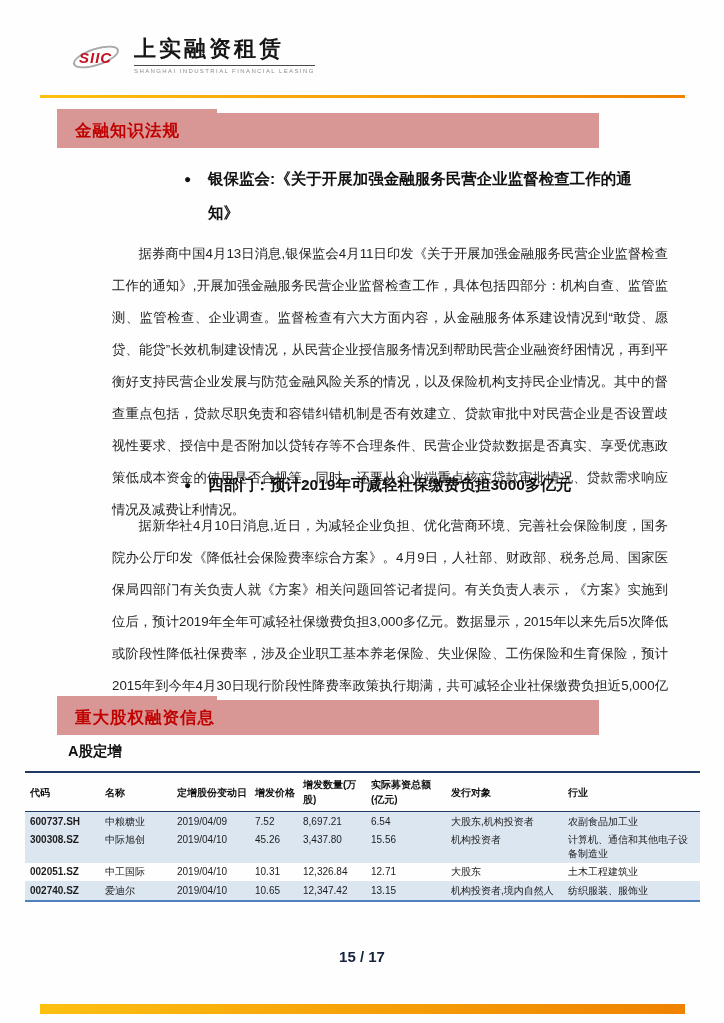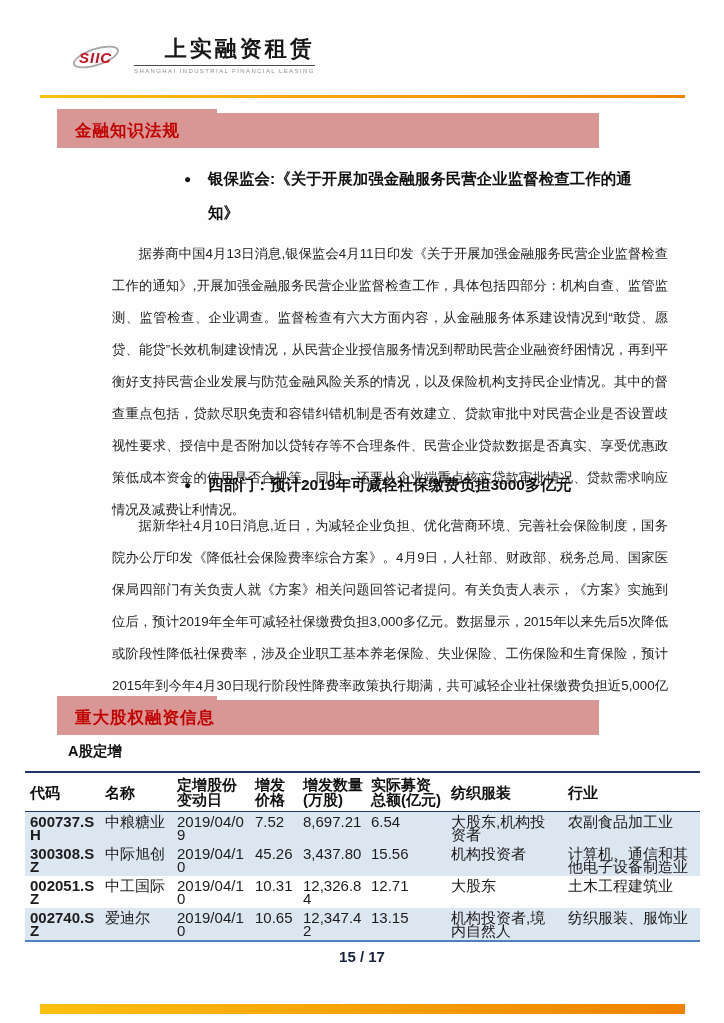--- a/index.html
+++ b/index.html
@@ -5,21 +5,21 @@
   html,body{margin:0;padding:0;background:#ffffff;}
   *{box-sizing:border-box;}
   body{font-family:"Liberation Sans","DejaVu Sans",sans-serif;color:#1c1c1c;}
   .page{position:relative;width:724px;height:1023px;background:#fefefe;overflow:hidden;margin:0 auto;}
 
   
   .logo{position:absolute;left:72px;top:36px;display:flex;align-items:flex-start;gap:10px;}
   .logo-mark{position:relative;width:52px;height:34px;margin-top:6px;}
   .logo-swoosh{position:absolute;left:0;top:6px;width:48px;height:18px;border:2px solid #a9a9a9;border-radius:50%;transform:rotate(-18deg);}
   .logo-siic{position:absolute;left:7px;top:7px;font-style:italic;font-weight:bold;font-size:15px;letter-spacing:1px;color:var(--logo-red,#c3111f);}
-  .logo-cn{font-size:22px;font-weight:bold;color:#161616;letter-spacing:3px;border-bottom:1.5px solid #4a4a4a;padding-bottom:3px;line-height:1.2;text-align:right;}
+  .logo-cn{font-size:22px;font-weight:bold;color:#161616;letter-spacing:3px;border-bottom:1.5px solid #4a4a4a;padding-bottom:3px;line-height:1.2;}
   .logo-en{font-size:6px;color:#8d8d8d;letter-spacing:1.4px;margin-top:2px;white-space:nowrap;}
 
   .rule{position:absolute;background:linear-gradient(90deg,var(--rule-start,#fdc011),var(--rule-end,#ef8200));}
   .top-rule{left:40px;width:645px;top:95px;height:3px;}
   .bottom-rule{left:40px;width:645px;top:1004px;height:10px;}
 
   
   .section-bar{position:absolute;left:57px;width:542px;height:35px;background:var(--section-bar-bg,#d89795);display:flex;align-items:center;padding-left:18px;}
   .section-bar::before{content:"";position:absolute;left:0;top:-4px;width:160px;height:4px;background:var(--section-bar-bg,#d89795);border-right:2px solid #fff;}
   .section-title{font-size:16.5px;font-weight:bold;color:var(--section-title,#c00000);letter-spacing:1px;}
@@ -29,21 +29,21 @@
   
   .article{position:absolute;left:112px;width:556px;}
   .a1{top:162px;}
   .a2{top:468px;}
   .article-title{display:flex;margin-left:72px;width:478px;font-size:15.5px;font-weight:bold;color:#111;line-height:34px;}
   .bullet{flex:0 0 24px;font-size:12px;}
   .article-body{margin:8px 0 0 0;font-size:13.3px;line-height:32px;text-align:justify;text-indent:2em;color:#222;}
 
   
   .table-subtitle{position:absolute;left:68px;top:742px;font-size:14.5px;font-weight:bold;color:#111;}
-  table.placement{position:absolute;left:25px;top:771px;width:675px;border-collapse:collapse;table-layout:fixed;font-size:15px;}
+  table.placement{position:absolute;left:25px;top:771px;width:675px;border-collapse:collapse;table-layout:fixed;font-size:10px;}
   table.placement thead th{font-weight:bold;text-align:left;vertical-align:middle;padding:4px 3px 4px 5px;line-height:15px;color:#111;
     border-top:2px solid var(--table-border-top,#1f3864);border-bottom:1px solid var(--table-border-top,#1f3864);height:38px;}
   table.placement tbody td{vertical-align:top;text-align:left;padding:2.5px 3px 2.5px 5px;line-height:13.5px;color:#1c1c1c;word-break:break-all;}
   table.placement tbody tr.shaded{background:var(--table-shaded,#dce6f1);}
   table.placement tbody{border-bottom:2px solid var(--table-border-bottom,#4f81bd);}
   table.placement td.code{font-weight:bold;}
   col.c0{width:75px;}col.c1{width:72px;}col.c2{width:78px;}col.c3{width:48px;}
   col.c4{width:68px;}col.c5{width:80px;}col.c6{width:117px;}col.c7{width:137px;}
 
   
@@ -105,21 +105,21 @@
         <col class="c7">
     </colgroup>
     <thead>
       <tr>
         <th>代码</th>
         <th>名称</th>
         <th>定增股份变动日</th>
         <th>增发价格</th>
         <th>增发数量(万股)</th>
         <th>实际募资总额(亿元)</th>
-        <th>纺织服装</th>
+        <th>发行对象</th>
         <th>行业</th>
       </tr>
     </thead>
     <tbody>
         <tr class="shaded">
           <td class="code">600737.SH</td>
           <td>中粮糖业</td>
           <td>2019/04/09</td>
           <td>7.52</td>
           <td>8,697.21</td>

